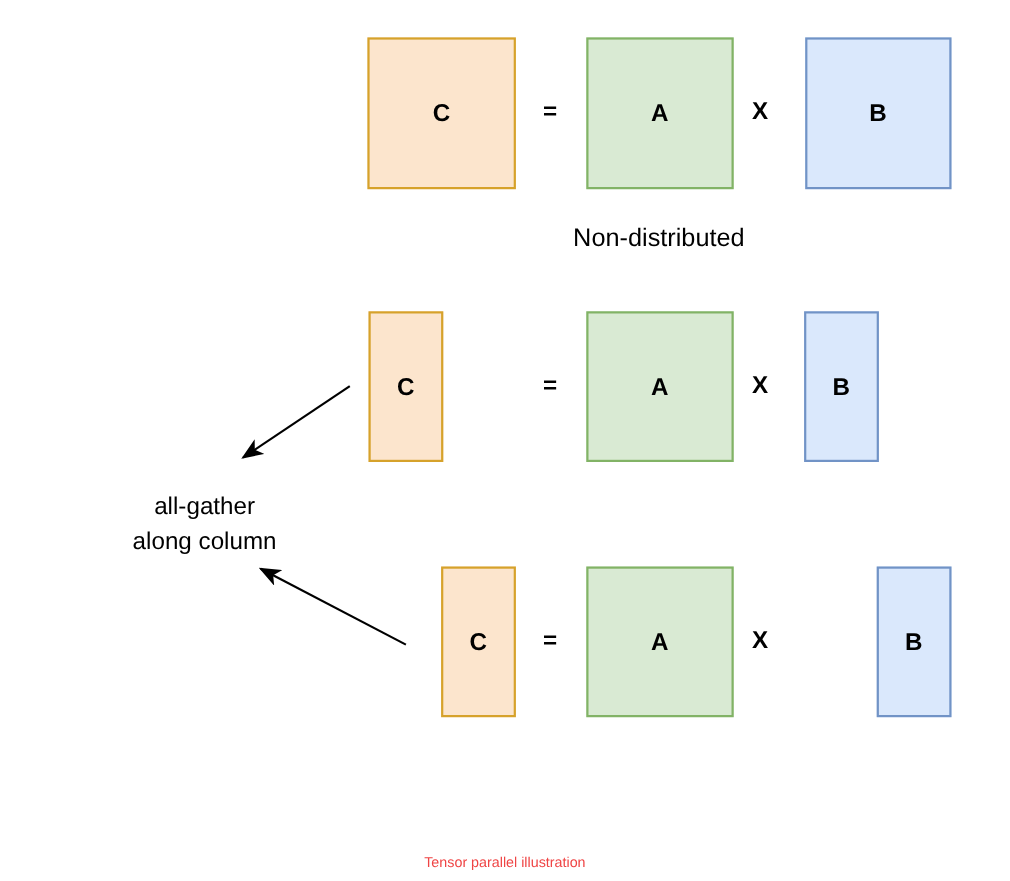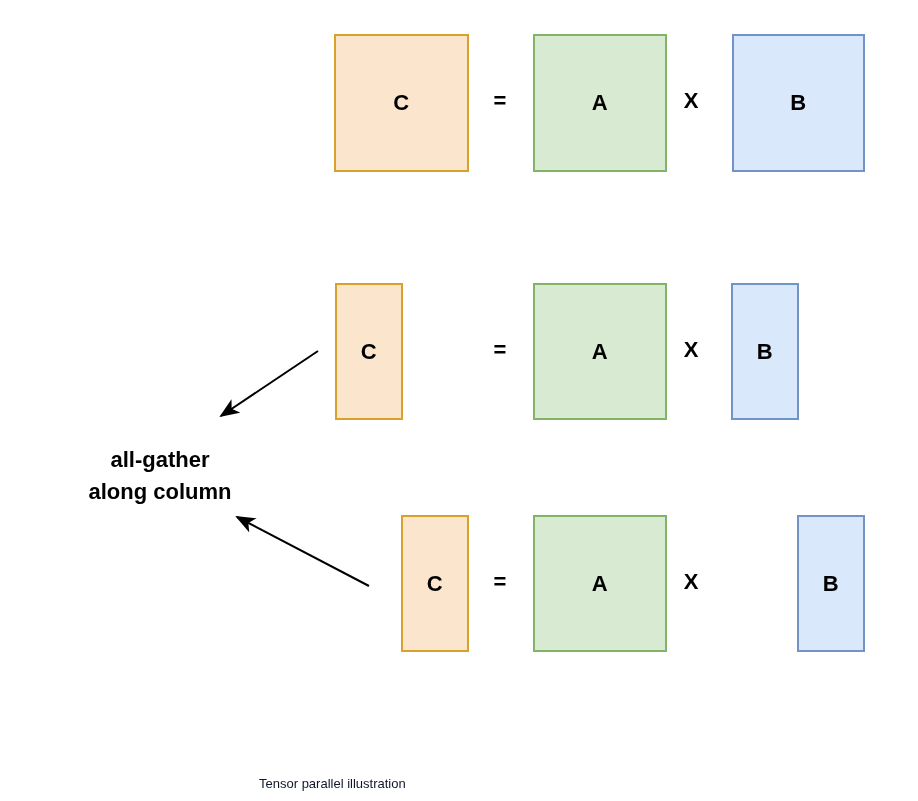--- a/index.html
+++ b/index.html
@@ -69,22 +69,22 @@
     line-height: 1.45;
     color: #000000;
     text-align: center;
     white-space: pre-line;
   }
 
   
   .figure-caption {
     position: absolute;
     font-size: 13px;
-    color: #0f172a;
-    text-align: left;
+    color: #ef4444;
+    text-align: center;
     white-space: nowrap;
   }
 
   
   #arrows {
     position: absolute;
     left: 0;
     top: 0;
     width: 918px;
     height: 801px;
@@ -115,38 +115,39 @@
   <div class="matrix-box box-a" style="left:533px; top:34px; width:134px; height:138px;">
     <span class="matrix-label">A</span>
   </div>
 
   <div class="operator" style="left:675px; top:90px; width:32px;">X</div>
 
   <div class="matrix-box box-b" style="left:732px; top:34px; width:133px; height:138px;">
     <span class="matrix-label">B</span>
   </div>
 
+  <div class="row-caption" style="left:399px; top:203px; width:400px;">Non-distributed</div>
 
   <div class="matrix-box box-c" style="left:335px; top:283px; width:68px; height:137px;">
     <span class="matrix-label">C</span>
   </div>
 
   <div class="operator" style="left:484px; top:339px; width:32px;">=</div>
 
   <div class="matrix-box box-a" style="left:533px; top:283px; width:134px; height:137px;">
     <span class="matrix-label">A</span>
   </div>
 
   <div class="operator" style="left:675px; top:339px; width:32px;">X</div>
 
   <div class="matrix-box box-b" style="left:731px; top:283px; width:68px; height:137px;">
     <span class="matrix-label">B</span>
   </div>
 
-  <div class="annotation" style="left:60px; top:444px; width:200px;font-weight:bold;">all-gather
+  <div class="annotation" style="left:86px; top:444px; width:200px;">all-gather
 along column</div>
 
   <div class="matrix-box box-c" style="left:401px; top:515px; width:68px; height:137px;">
     <span class="matrix-label">C</span>
   </div>
 
   <div class="operator" style="left:484px; top:571px; width:32px;">=</div>
 
   <div class="matrix-box box-a" style="left:533px; top:515px; width:134px; height:137px;">
     <span class="matrix-label">A</span>

